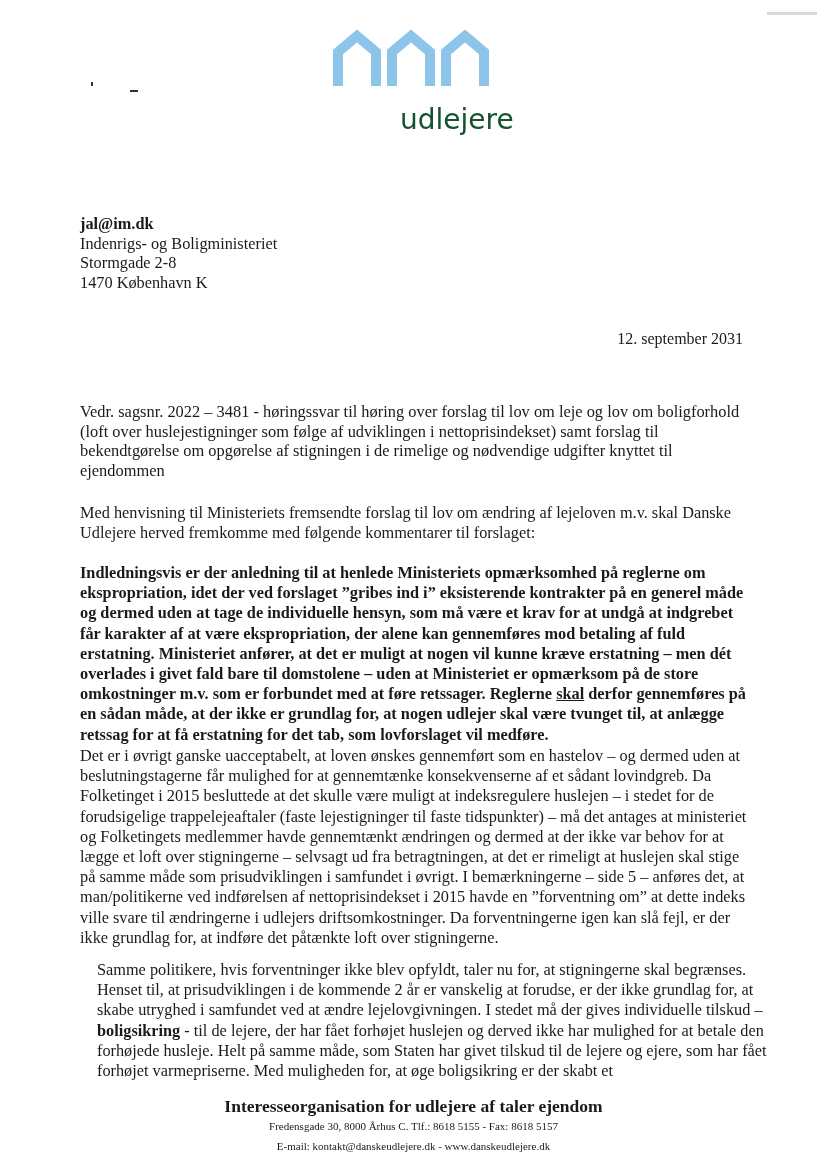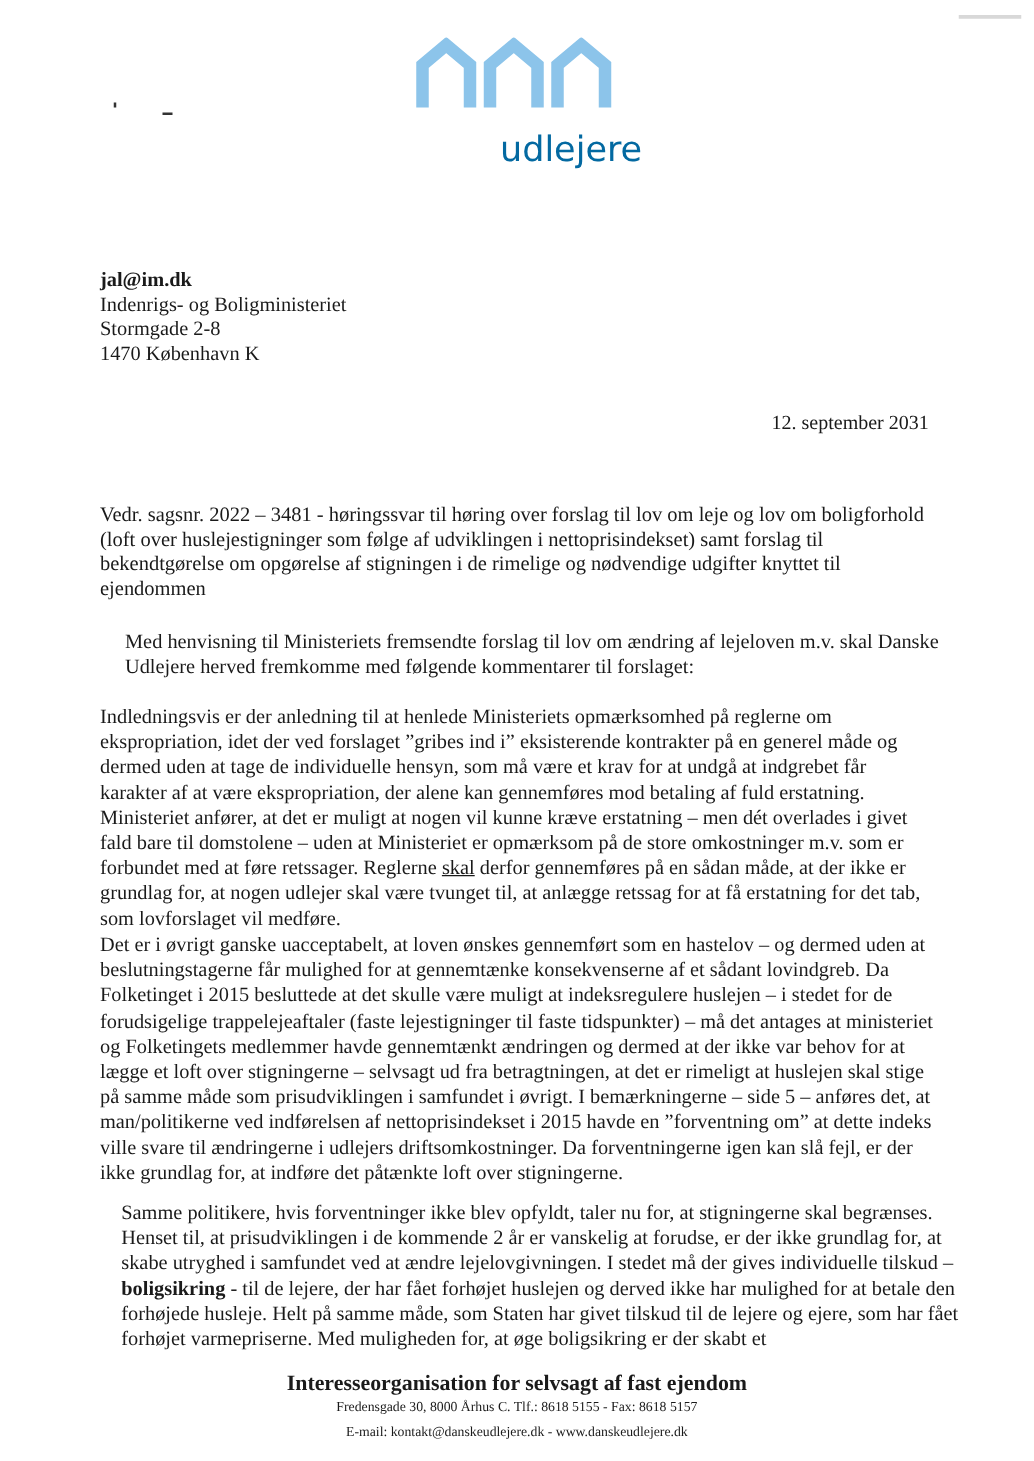--- a/index.html
+++ b/index.html
@@ -3,21 +3,21 @@
   <meta charset="utf-8">
   <style>
     html, body { margin: 0; padding: 0; background: #ffffff; }
     body { width: 827px; height: 1169px; position: relative; overflow: hidden;
            font-family: "Liberation Serif", "DejaVu Serif", serif; color: #1a1a1a; }
     .logo { position: absolute; left: 300px; top: 30px; width: 240px; height: 110px; }
     .logo svg { position: absolute; left: 30px; top: 0; }
     .logo-word1 { position: absolute; left: 5px; top: 44px; font-family: "DejaVu Sans", sans-serif;
                   font-size: 30px; color: #1d7fc8; letter-spacing: 0.5px; }
     .logo-word2 { position: absolute; left: 100px; top: 73px; font-family: "DejaVu Sans", sans-serif;
-                  font-size: 28px; color: #0369a1; }
+                  font-size: 28px; color: #14532d; }
     .scan-mark { position: absolute; background: #333; }
     .addr { position: absolute; left: 80px; top: 179px; font-size: 16.3px; line-height: 19.5px; }
     .addr .bold { font-weight: bold; margin-top: 35px; }
     .date { position: absolute; right: 84px; top: 330px; font-size: 16px; }
     .subject { position: absolute; left: 80px; top: 402px; width: 670px; font-weight: normal;
                font-size: 16.4px; line-height: 19.7px; }
     .para { position: absolute; left: 80px; width: 670px; font-size: 16.3px; line-height: 20.2px; }
     .para u { text-decoration: underline; }
     .footer { position: absolute; left: 0; width: 827px; top: 1095px; text-align: center; }
     .footer .f1 { font-weight: bold; font-size: 17.5px; line-height: 22px; }
@@ -46,29 +46,29 @@
   <div class="bold">jal@im.dk</div>
   <div>Indenrigs- og Boligministeriet</div>
   <div>Stormgade 2-8</div>
   <div>1470 København K</div>
 </div>
 
 <div class="date">12. september 2031</div>
 
 <div class="subject">Vedr. sagsnr. 2022 – 3481 - høringssvar til høring over forslag til lov om leje og lov om boligforhold (loft over huslejestigninger som følge af udviklingen i nettoprisindekset) samt forslag til bekendtgørelse om opgørelse af stigningen i de rimelige og nødvendige udgifter knyttet til ejendommen</div>
 
-<div class="para" style="top:503px;margin-left:20px;">Med henvisning til Ministeriets fremsendte forslag til lov om ændring af lejeloven m.v. skal Danske Udlejere herved fremkomme med følgende kommentarer til forslaget:</div>
+<div class="para" style="top:503px;">Med henvisning til Ministeriets fremsendte forslag til lov om ændring af lejeloven m.v. skal Danske Udlejere herved fremkomme med følgende kommentarer til forslaget:</div>
 
-<div class="para" style="top:563px;">
+<div class="para" style="top:563px;font-weight:bold;">
   <span>Indledningsvis er der anledning til at henlede Ministeriets opmærksomhed på reglerne om ekspropriation, idet der ved forslaget ”gribes ind i” eksisterende kontrakter på en generel måde og dermed uden at tage de individuelle hensyn, som må være et krav for at undgå at indgrebet får karakter af at være ekspropriation, der alene kan gennemføres mod betaling af fuld erstatning. Ministeriet anfører, at det er muligt at nogen vil kunne kræve erstatning – men dét overlades i givet fald bare til domstolene – uden at Ministeriet er opmærksom på de store omkostninger m.v. som er forbundet med at føre retssager. Reglerne </span><u>skal</u><span> derfor gennemføres på en sådan måde, at der ikke er grundlag for, at nogen udlejer skal være tvunget til, at anlægge retssag for at få erstatning for det tab, som lovforslaget vil medføre.</span>
 </div>
 
 <div class="para" style="top:746px;">Det er i øvrigt ganske uacceptabelt, at loven ønskes gennemført som en hastelov – og dermed uden at beslutningstagerne får mulighed for at gennemtænke konsekvenserne af et sådant lovindgreb. Da Folketinget i 2015 besluttede at det skulle være muligt at indeksregulere huslejen – i stedet for de forudsigelige trappelejeaftaler (faste lejestigninger til faste tidspunkter) – må det antages at ministeriet og Folketingets medlemmer havde gennemtænkt ændringen og dermed at der ikke var behov for at lægge et loft over stigningerne – selvsagt ud fra betragtningen, at det er rimeligt at huslejen skal stige på samme måde som prisudviklingen i samfundet i øvrigt. I bemærkningerne – side 5 – anføres det, at man/politikerne ved indførelsen af nettoprisindekset i 2015 havde en ”forventning om” at dette indeks ville svare til ændringerne i udlejers driftsomkostninger. Da forventningerne igen kan slå fejl, er der ikke grundlag for, at indføre det påtænkte loft over stigningerne.</div>
 
 <div class="para" style="top:960px;margin-left:17px;">
   <span>Samme politikere, hvis forventninger ikke blev opfyldt, taler nu for, at stigningerne skal begrænses. Henset til, at prisudviklingen i de kommende 2 år er vanskelig at forudse, er der ikke grundlag for, at skabe utryghed i samfundet ved at ændre lejelovgivningen. I stedet må der gives individuelle tilskud – </span><b>boligsikring</b><span> - til de lejere, der har fået forhøjet huslejen og derved ikke har mulighed for at betale den forhøjede husleje. Helt på samme måde, som Staten har givet tilskud til de lejere og ejere, som har fået forhøjet varmepriserne. Med muligheden for, at øge boligsikring er der skabt et</span>
 </div>
 
 <div class="footer">
-  <div class="f1">Interesseorganisation for selvsagt af fast ejendom</div>
+  <div class="f1">Interesseorganisation for udlejere af taler ejendom</div>
   <div class="f2">Fredensgade 30, 8000 Århus C. Tlf.: 8618 5155 - Fax: 8618 5157</div>
   <div class="f3">E-mail: kontakt@danskeudlejere.dk - www.danskeudlejere.dk</div>
 </div>
 
 </body></html>

